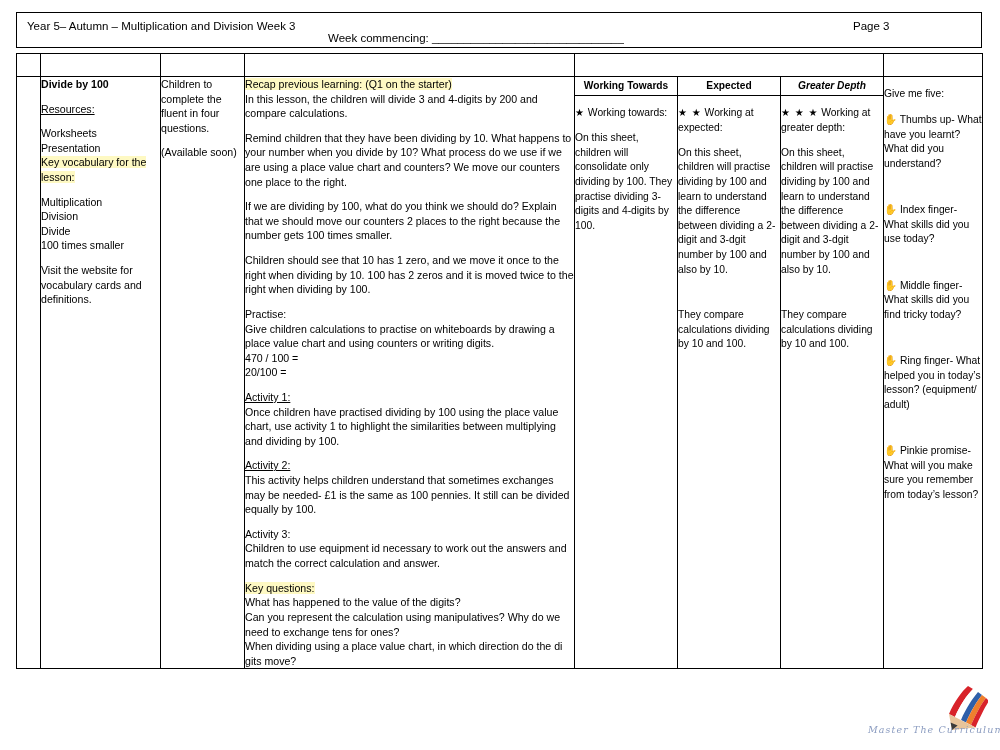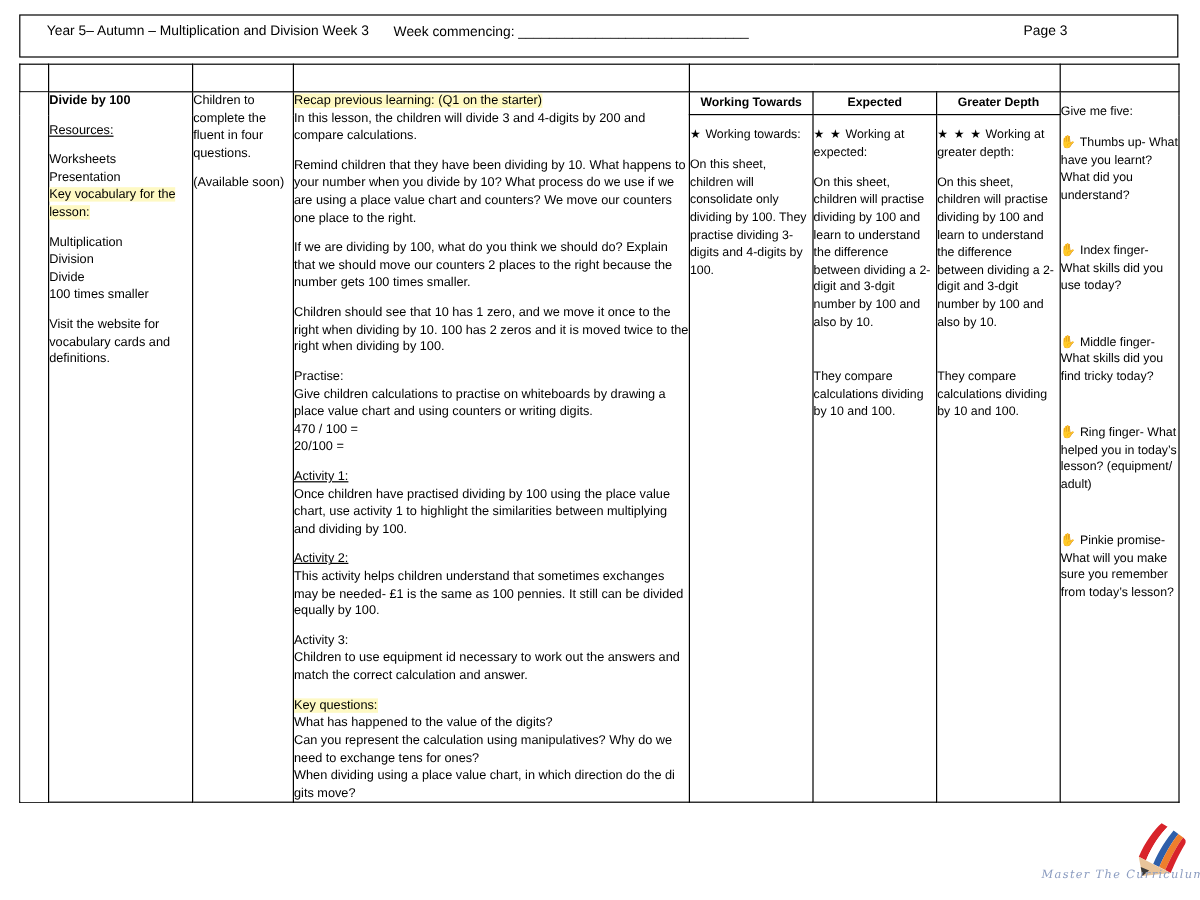--- a/index.html
+++ b/index.html
@@ -13,22 +13,22 @@
   .page{position:relative;width:1000px;height:750px;}
 
   
   .titlebar{
     position:absolute;left:16px;top:12px;width:966px;height:36px;
     border:1.5px solid #000;box-sizing:border-box;background:#fff;
   }
   .titlebar .tb-inner{
     position:relative;height:100%;
   }
-  .tb-left{position:absolute;left:22px;top:7px;font-size:11.5px;white-space:nowrap;}
-  .tb-mid{position:absolute;left:311px;top:8px;font-size:11.5px;white-space:nowrap;}
+  .tb-left{position:absolute;left:10px;top:7px;font-size:11.5px;white-space:nowrap;}
+  .tb-mid{position:absolute;left:311px;top:19px;font-size:11.5px;white-space:nowrap;}
   .tb-right{position:absolute;left:836px;top:7px;font-size:11.5px;white-space:nowrap;}
 
   
   .tbl{
     position:absolute;left:16px;top:53px;width:966px;
     border-collapse:collapse;table-layout:fixed;
   }
   .tbl td,.tbl th{
     border:1.2px solid #000;
     vertical-align:top;
@@ -67,21 +67,21 @@
   .hl{background:#fef9c3;}
 
   
   .sub-hdr{
     text-align:center;font-size:10.2px;font-weight:700;
     height:18px;line-height:18px;border:1.2px solid #000;
     padding:0 1px;
   }
   .sub-wt{background:#FF0000;color:#000;}
   .sub-ex{background:#FFC000;color:#000;}
-  .sub-gd{background:#00B050;color:#000;}
+  .sub-gd{background:#00B050;color:#000;font-style:italic;}
 
   .stars{letter-spacing:1px;font-size:10px;}
   .hand{font-size:10.5px;}
 
   .ind-cell{padding:7px 5px 8px 6px;font-size:10.3px;line-height:1.42;margin-left:31px;}
   .plen-cell{padding:7px 5px 8px 7px;font-size:10.3px;line-height:1.42;}
 
   
   .footer-url{
     position:absolute;left:0;top:727px;width:1000px;text-align:center;

